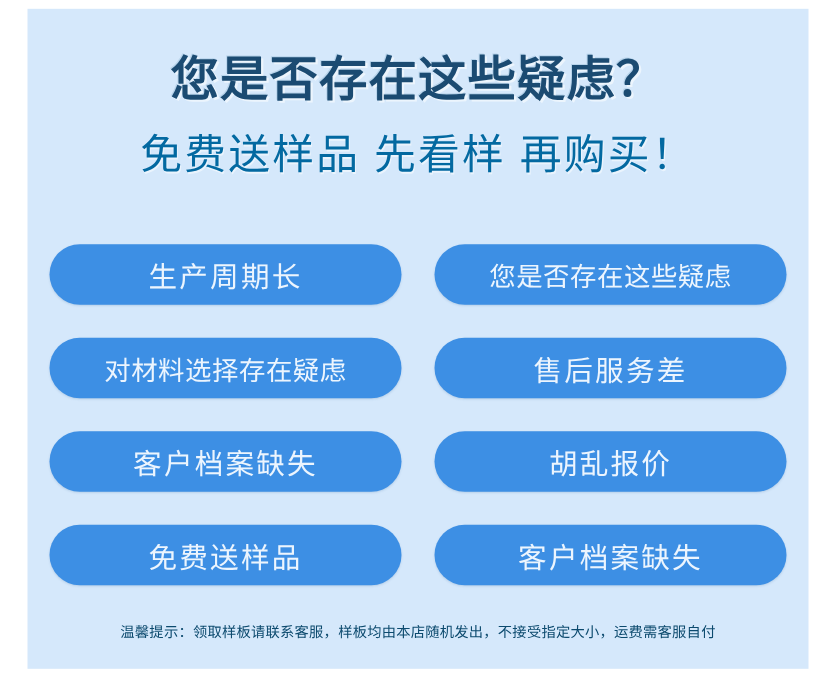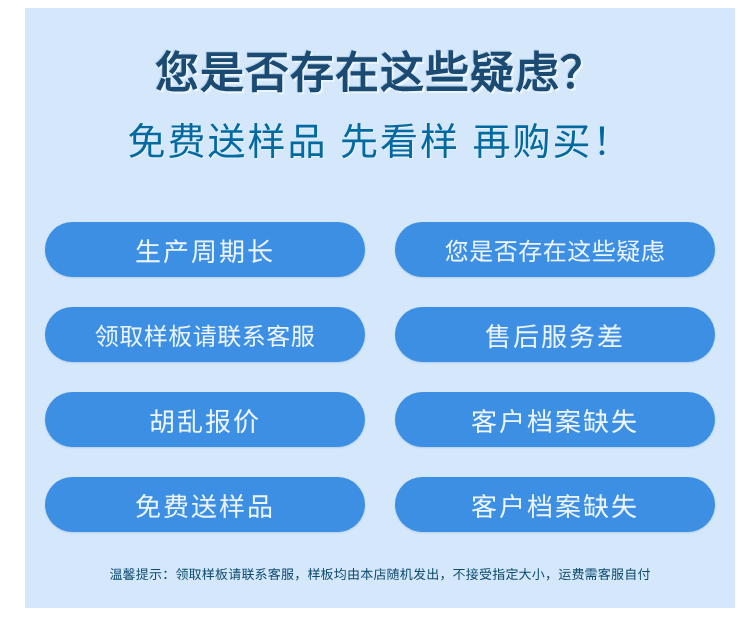--- a/index.html
+++ b/index.html
@@ -116,27 +116,27 @@
     <h1 class="headline">您是否存在这些疑虑？</h1>
     <h2 class="subheadline">免费送样品 先看样 再购买！</h2>
   </div>
 
   <div class="pill-grid">
 
     <div class="pill">生产周期长</div>
 
     <div class="pill compact">您是否存在这些疑虑</div>
 
-    <div class="pill compact">领取样板请联系客服</div>
+    <div class="pill compact">对材料选择存在疑虑</div>
 
     <div class="pill">售后服务差</div>
 
+    <div class="pill">客户档案缺失</div>
+
     <div class="pill">胡乱报价</div>
-
-    <div class="pill">客户档案缺失</div>
 
     <div class="pill">免费送样品</div>
 
     <div class="pill">客户档案缺失</div>
 
   </div>
 
   <div class="footer-note">温馨提示：领取样板请联系客服，样板均由本店随机发出，不接受指定大小，运费需客服自付</div>
 
 </div>

